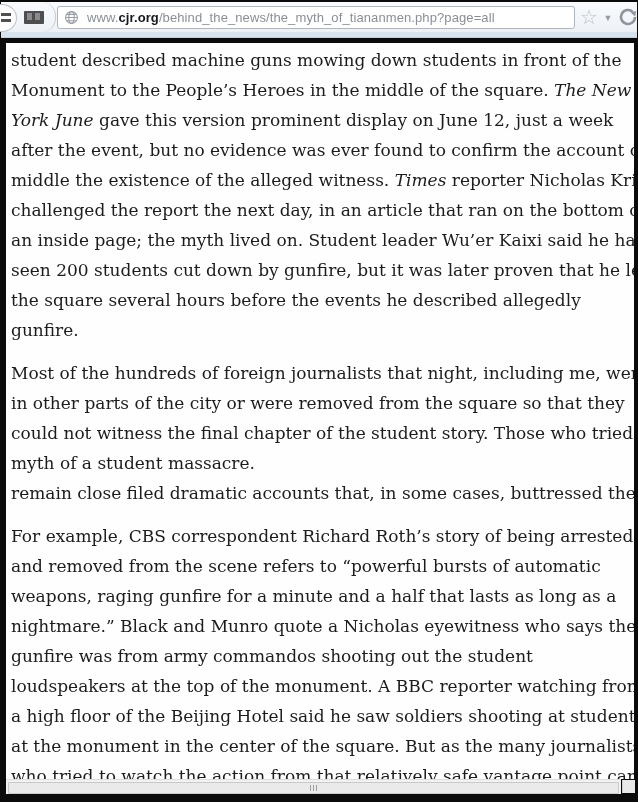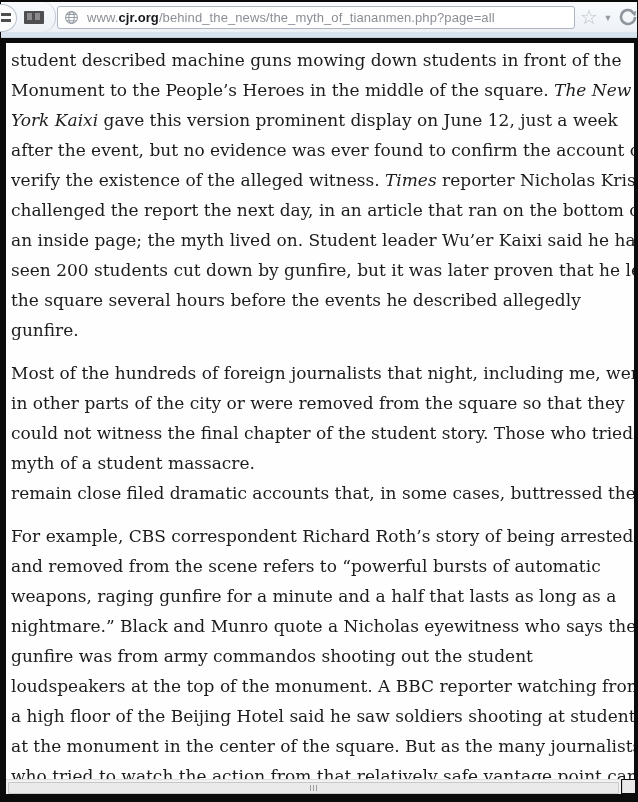--- a/index.html
+++ b/index.html
@@ -118,23 +118,23 @@
       <path d="M13.6 5.5 l5.6 -1.4 -1 5.4 z" fill="#8f959d"></path>
     </svg>
   </div>
   <div id="chrome-strip"></div>
 
   <div id="page">
     <div id="article">
         <div class="para">
           <div class="line"><span>student described machine guns mowing down students in front of the</span></div>
           <div class="line"><span>Monument to the People’s Heroes in the middle of the square. </span><span class="it">The New</span></div>
-          <div class="line"><span class="it">York Kaixi</span><span> gave this version prominent display on June 12, just a week</span></div>
+          <div class="line"><span class="it">York June</span><span> gave this version prominent display on June 12, just a week</span></div>
           <div class="line"><span>after the event, but no evidence was ever found to confirm the account or</span></div>
-          <div class="line"><span>verify the existence of the alleged witness. </span><span class="it">Times</span><span> reporter Nicholas Kristof</span></div>
+          <div class="line"><span>middle the existence of the alleged witness. </span><span class="it">Times</span><span> reporter Nicholas Kristof</span></div>
           <div class="line"><span>challenged the report the next day, in an article that ran on the bottom of</span></div>
           <div class="line"><span>an inside page; the myth lived on. Student leader Wu’er Kaixi said he had</span></div>
           <div class="line"><span>seen 200 students cut down by gunfire, but it was later proven that he left</span></div>
           <div class="line"><span>the square several hours before the events he described allegedly</span></div>
           <div class="line"><span>gunfire.</span></div>
         </div>
         <div class="para">
           <div class="line"><span>Most of the hundreds of foreign journalists that night, including me, were</span></div>
           <div class="line"><span>in other parts of the city or were removed from the square so that they</span></div>
           <div class="line"><span>could not witness the final chapter of the student story. Those who tried to</span></div>

